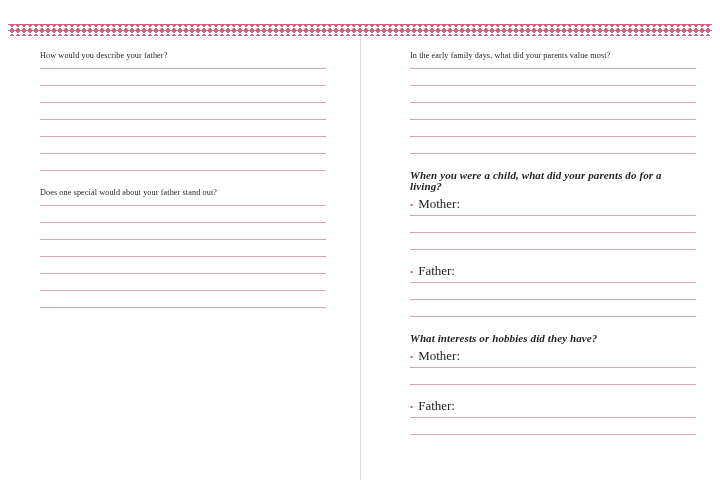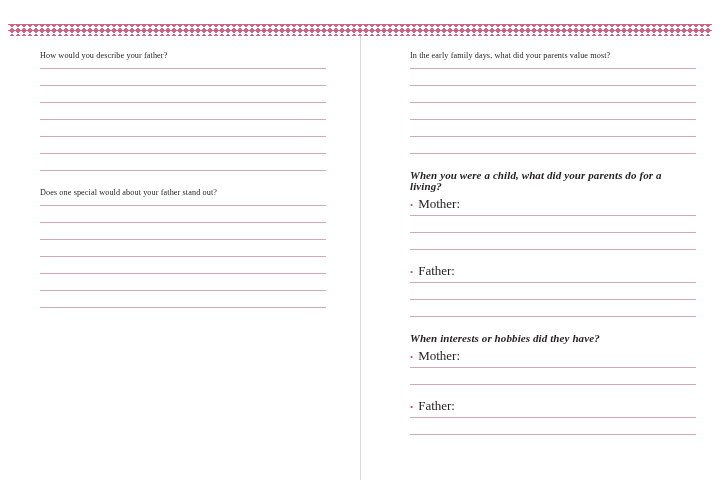--- a/index.html
+++ b/index.html
@@ -192,21 +192,21 @@
         <span class="bullet-label">Father:</span>
       </div>
       <div class="rules">
         <div class="rule"></div>
         <div class="rule"></div>
         <div class="rule"></div>
       </div>
     </div>
 
     <div class="block">
-      <p class="question italic">When interests or hobbies did they have?</p>
+      <p class="question italic">What interests or hobbies did they have?</p>
 
       <div class="bullet-row">
         <span class="bullet">•</span>
         <span class="bullet-label">Mother:</span>
       </div>
       <div class="rules">
         <div class="rule"></div>
         <div class="rule"></div>
       </div>
 

